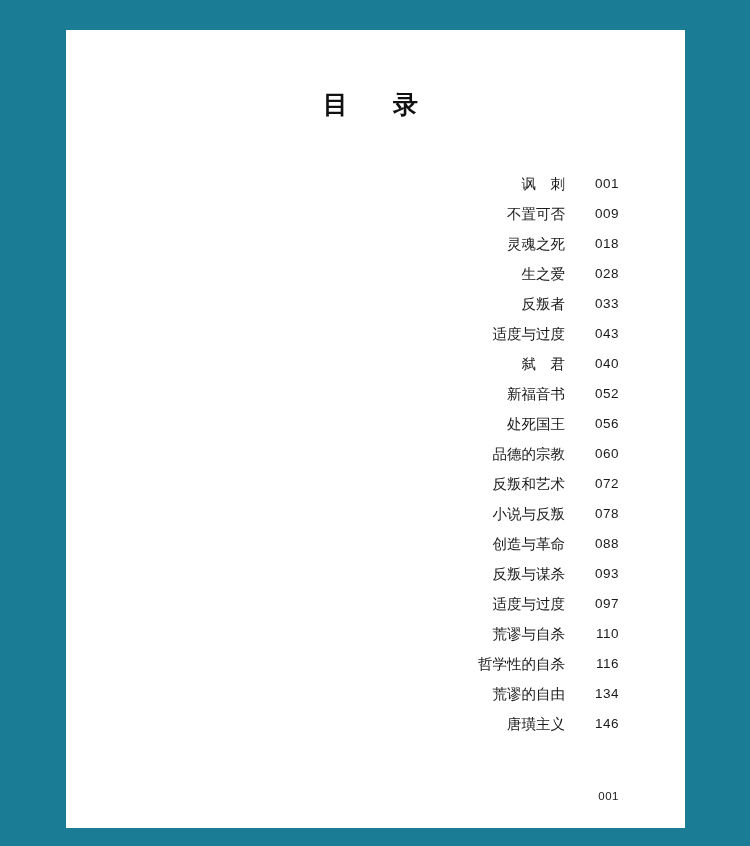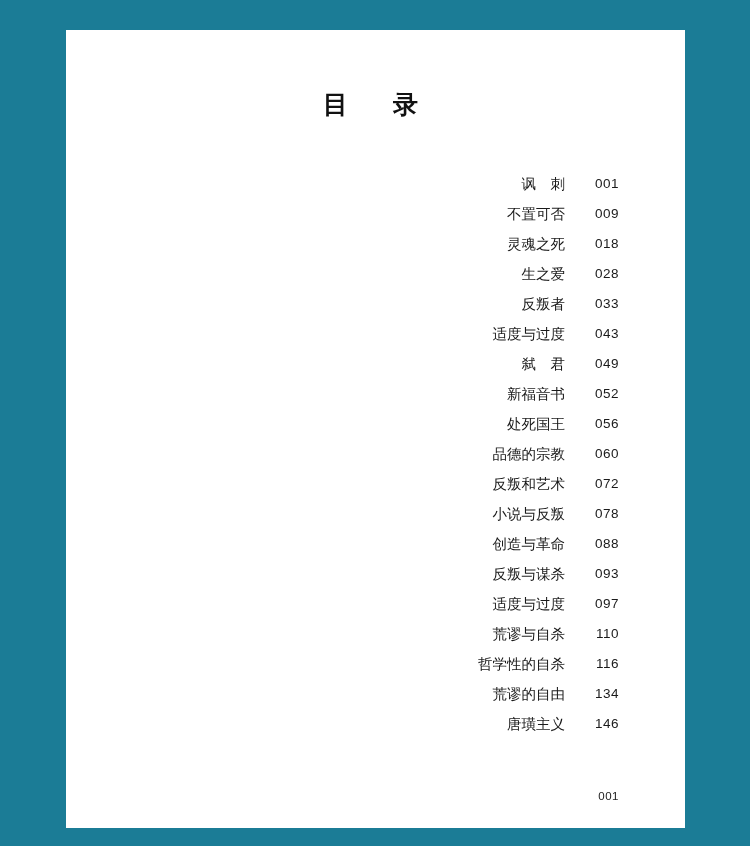--- a/index.html
+++ b/index.html
@@ -92,21 +92,21 @@
     <div class="toc-row">
       <span class="toc-label">反叛者</span>
       <span class="toc-page">033</span>
     </div>
     <div class="toc-row">
       <span class="toc-label">适度与过度</span>
       <span class="toc-page">043</span>
     </div>
     <div class="toc-row">
       <span class="toc-label">弑　君</span>
-      <span class="toc-page">049</span>
+      <span class="toc-page">040</span>
     </div>
     <div class="toc-row">
       <span class="toc-label">新福音书</span>
       <span class="toc-page">052</span>
     </div>
     <div class="toc-row">
       <span class="toc-label">处死国王</span>
       <span class="toc-page">056</span>
     </div>
     <div class="toc-row">

